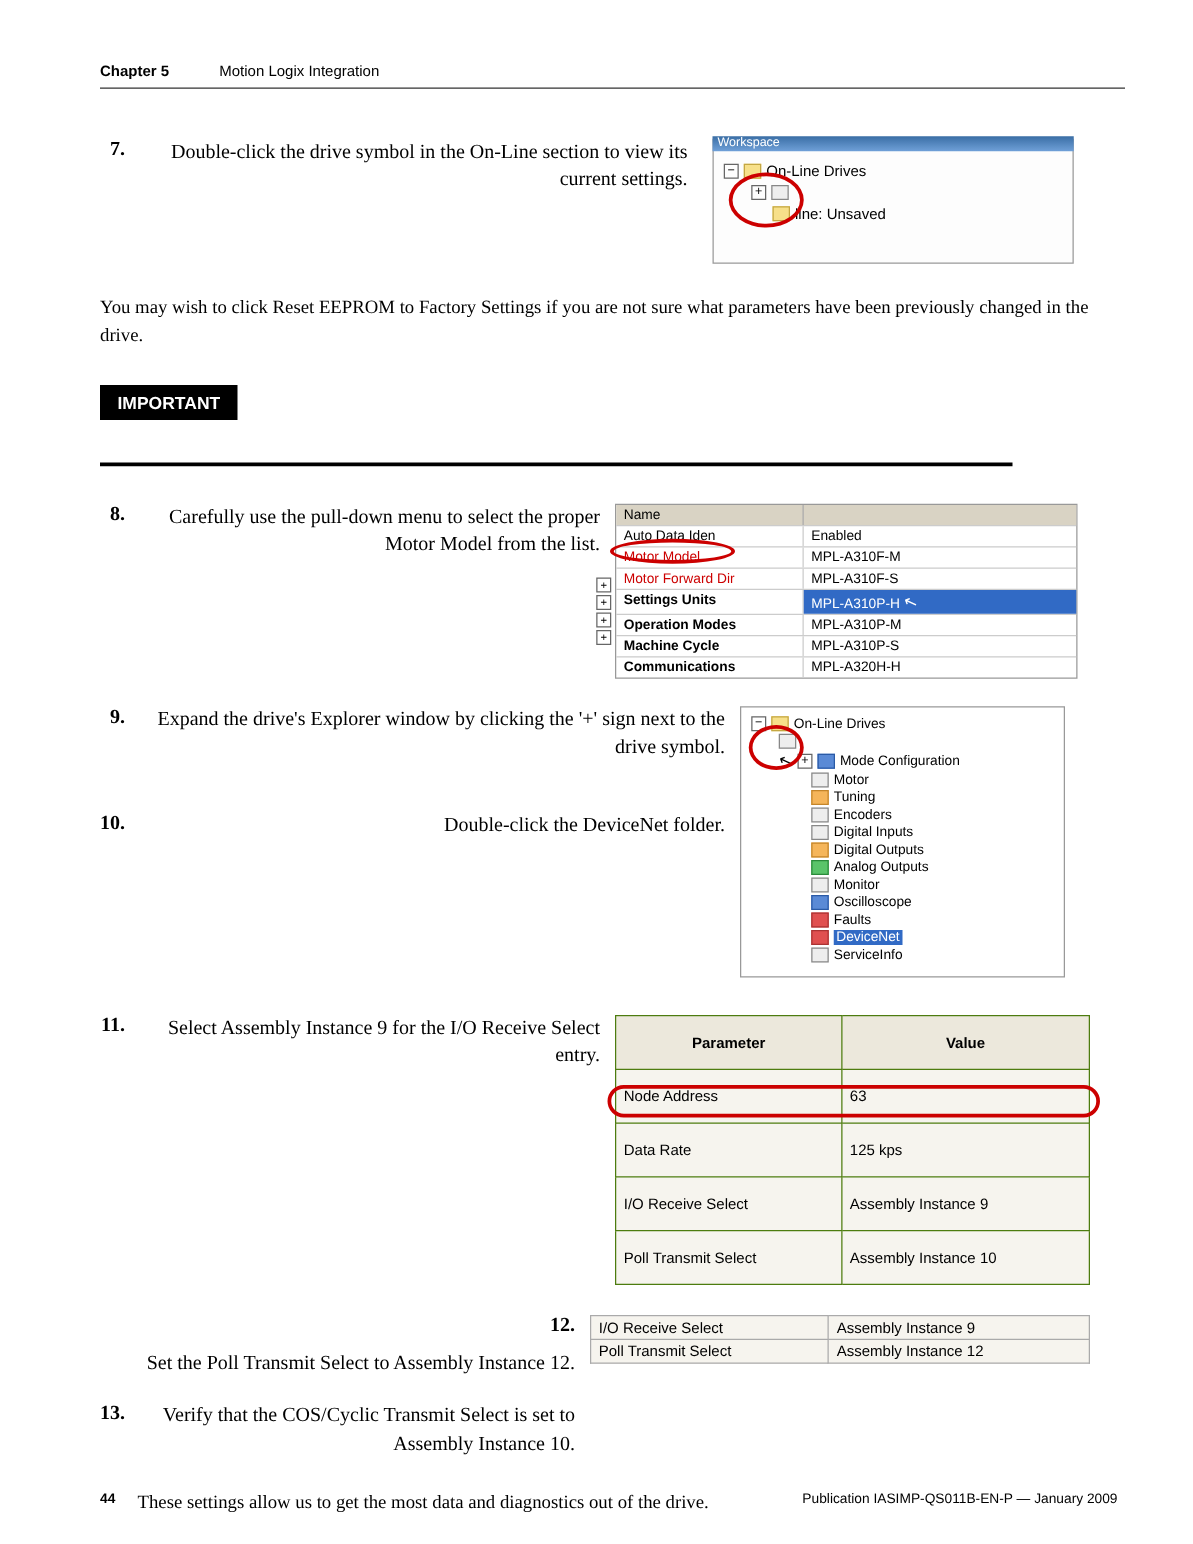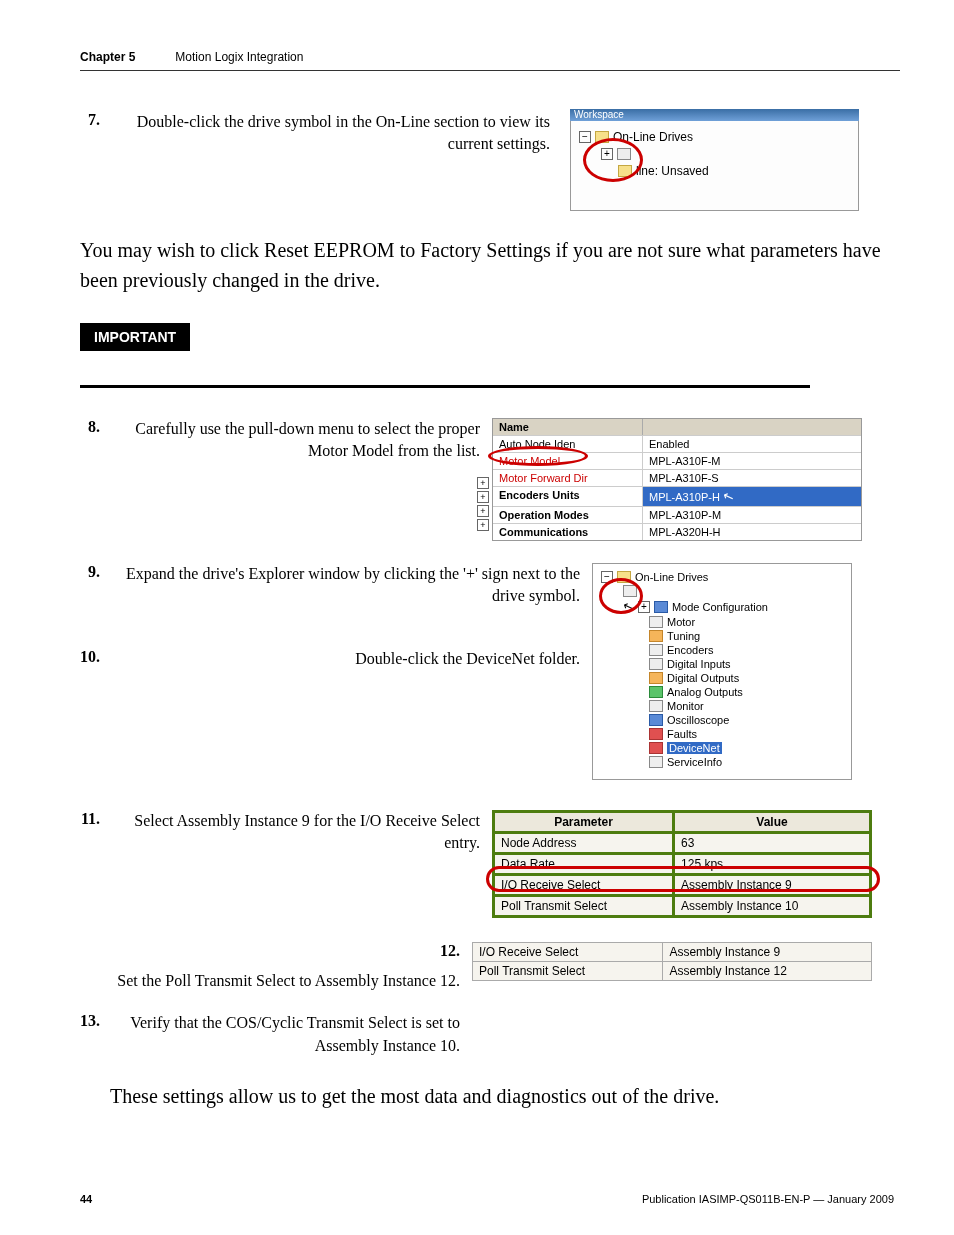--- a/index.html
+++ b/index.html
@@ -40,37 +40,37 @@
     background: linear-gradient(#3a6ea5,#6fa0d8); color: #fff; font-size: 10px;
     padding: 0 4px; line-height: 12px; overflow: hidden;
   }
   .fig-online .row { display: flex; align-items: center; gap: 4px; margin-top: 12px; }
   .fig-online .row2 { display: flex; align-items: center; gap: 4px; margin-left: 22px; margin-top: 4px;}
   .tree-box { width:12px; height:12px; border:1px solid #666; display:inline-flex; align-items:center; justify-content:center; font-size:10px; line-height:1; }
   .red-circle-lg {
     position: absolute; border: 3px solid #c00; border-radius: 50%;
     width: 60px; height: 44px; pointer-events: none;
   }
-  .para { font-size: 20px; line-height: 1.5; margin-bottom: 28px; width: 810px; }
+  .para { font-size: 15px; line-height: 1.5; margin-bottom: 28px; width: 810px; }
   .important-row { display: flex; gap: 28px; margin-bottom: 34px; width: 810px; align-items: flex-start; }
   .important-badge {
     background: #000; color: #fff; font-family: Arial, Helvetica, sans-serif;
     font-weight: bold; font-size: 14px; padding: 6px 14px;
   }
   .important-text { font-family: Arial, Helvetica, sans-serif; font-size: 15px; line-height: 1.4; flex:1; }
   .thick-rule { border: none; border-top: 3px solid #000; width: 730px; margin: 0 0 30px 0; }
 
   .block-8 { display: flex; gap: 12px; margin-bottom: 22px; }
   .block-8 .left { flex: 0 0 400px; }
   .fig-motor {
     width: 370px; border: 1px solid #999; background: #fff;
     font-family: Tahoma, Arial, sans-serif; font-size: 11px; position: relative;
   }
   .fig-motor .hdr { background: #d9d3c4; display:flex; }
-  .fig-motor .hdr .c1 { width: 150px; padding: 2px 6px; border-right:1px solid #aaa;font-weight:bold; }
+  .fig-motor .hdr .c1 { width: 150px; padding: 2px 6px; border-right:1px solid #aaa; }
   .fig-motor .hdr .c2 { flex:1; padding: 2px 6px; }
   .fig-motor .r { display:flex; border-top:1px solid #ccc; }
   .fig-motor .r .c1 { width: 150px; padding: 2px 6px; border-right:1px solid #ccc; }
   .fig-motor .r .c2 { flex:1; padding: 2px 6px; }
   .fig-motor .hl { background: #316ac5; color: #fff; }
   .fig-motor .exp { position:absolute; left:-16px; top:0; bottom:0; width:16px; }
   .fig-motor .exp span { position:absolute; width:12px; height:12px; border:1px solid #666; font-size:9px; text-align:center; line-height:11px; background:#fff;}
   .red-oval {
     position: absolute; border: 3px solid #c00; border-radius: 50%;
     pointer-events: none;
@@ -93,21 +93,21 @@
   .mini-icon.green { background:#5ac46a; border-color:#2a8a3a; }
   .mini-icon.orange { background:#f5b55a; border-color:#c4852a; }
   .hl-node { background:#316ac5; color:#fff; padding:0 2px; }
 
   .block-11 { display:flex; gap: 12px; margin-bottom: 24px; }
   .block-11 .left { flex: 0 0 400px; }
   .param-table {
     border:1px solid #888; font-family: Tahoma, Arial, sans-serif; font-size:12px;
     border-collapse: collapse; width: 380px; position: relative;
   }
-  .param-table th, .param-table td { border:3px solid #4d7c0f; padding:2px 6px; text-align:left; background:#f6f4ee;}
+  .param-table th, .param-table td { border:1px solid #4d7c0f; padding:14px 6px; text-align:left; background:#f6f4ee;}
   .param-table th { text-align:center; font-weight:bold; background:#ece8dc;}
   .param-wrap { position: relative; }
 
   .block-1213 { display:flex; gap:12px; margin-bottom: 18px; }
   .block-1213 .left { flex: 0 0 380px; }
   .param-table2 {
     border:1px solid #888; font-family: Tahoma, Arial, sans-serif; font-size:12px;
     border-collapse: collapse; width: 400px;
   }
   .param-table2 td { border:1px solid #aaa; padding:2px 6px; text-align:left; background:#f6f4ee;}
@@ -175,40 +175,44 @@
         <span style="top:58px;">+</span>
         <span style="top:72px;">+</span>
         <span style="top:86px;">+</span>
         <span style="top:100px;">+</span>
       </div>
       <div class="hdr">
         <div class="c1">Name</div>
         <div class="c2"></div>
       </div>
       <div class="r">
-          <div class="c1">Auto Node Iden</div>
+          <div class="c1">Auto Data Iden</div>
           <div class="c2">Enabled</div>
         </div>
       <div class="r">
           <div class="c1" style="color:#c00;">Motor Model</div>
           <div class="c2" style="position:relative; padding:0;">
         <div style="padding:2px 6px;">MPL-A310F-M</div>
       </div>
         </div>
       <div class="r">
           <div class="c1" style="color:#c00;">Motor Forward Dir</div>
           <div class="c2">MPL-A310F-S</div>
         </div>
       <div class="r">
-          <div class="c1" style="font-weight:bold;">Encoders Units</div>
+          <div class="c1" style="font-weight:bold;">Settings Units</div>
           <div class="c2 hl"><span>MPL-A310P-H</span> <span class="cursor">↖</span></div>
         </div>
       <div class="r">
           <div class="c1" style="font-weight:bold;">Operation Modes</div>
           <div class="c2">MPL-A310P-M</div>
+        </div>
+      <div class="r">
+          <div class="c1" style="font-weight:bold;">Machine Cycle</div>
+          <div class="c2">MPL-A310P-S</div>
         </div>
       <div class="r">
           <div class="c1" style="font-weight:bold;">Communications</div>
           <div class="c2">MPL-A320H-H</div>
         </div>
     </div>
     <div class="red-oval" style="left:-4px; top:28px; width:100px; height:20px;"></div>
   </div>
 </div>
 

